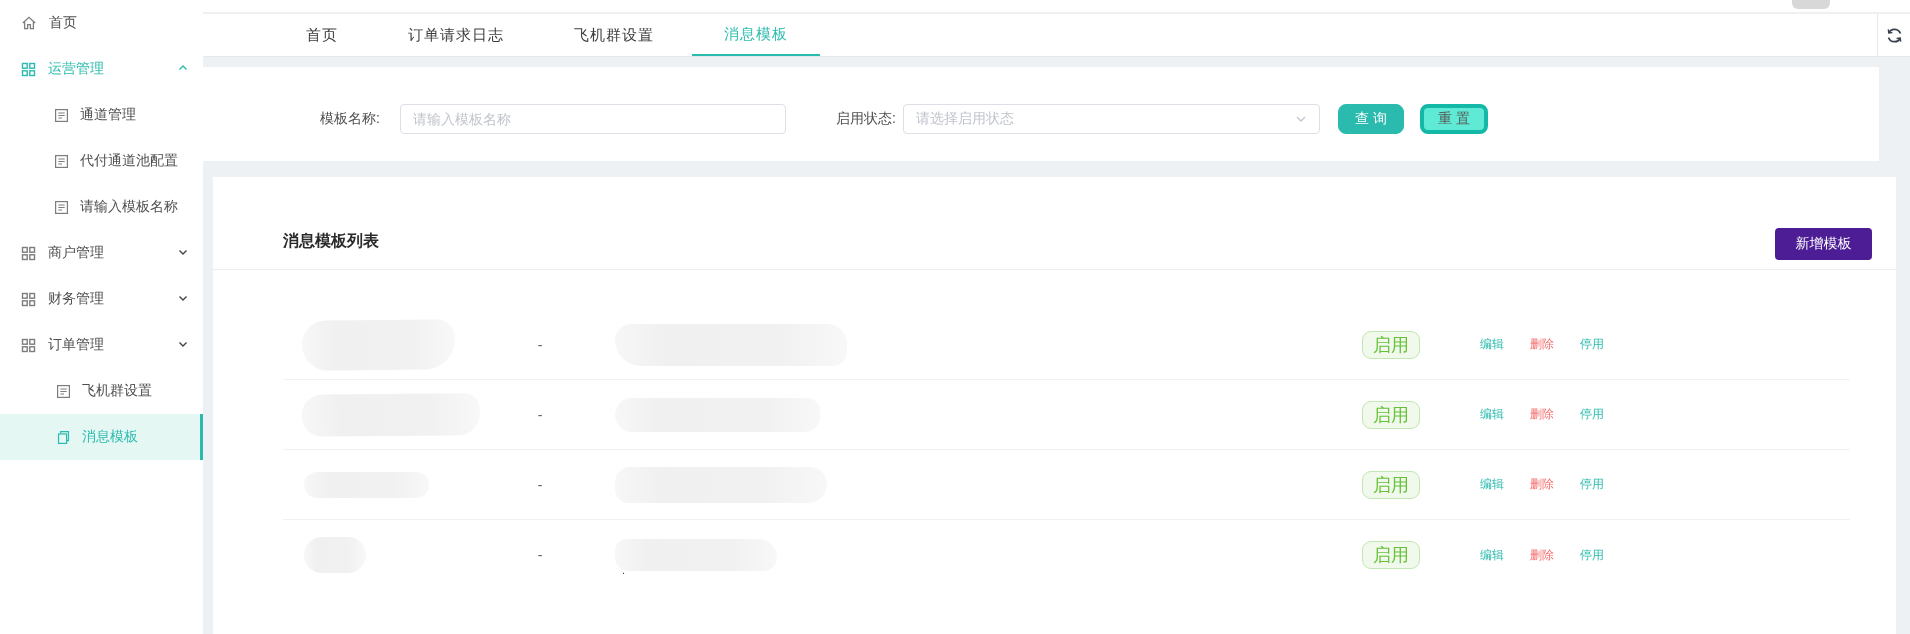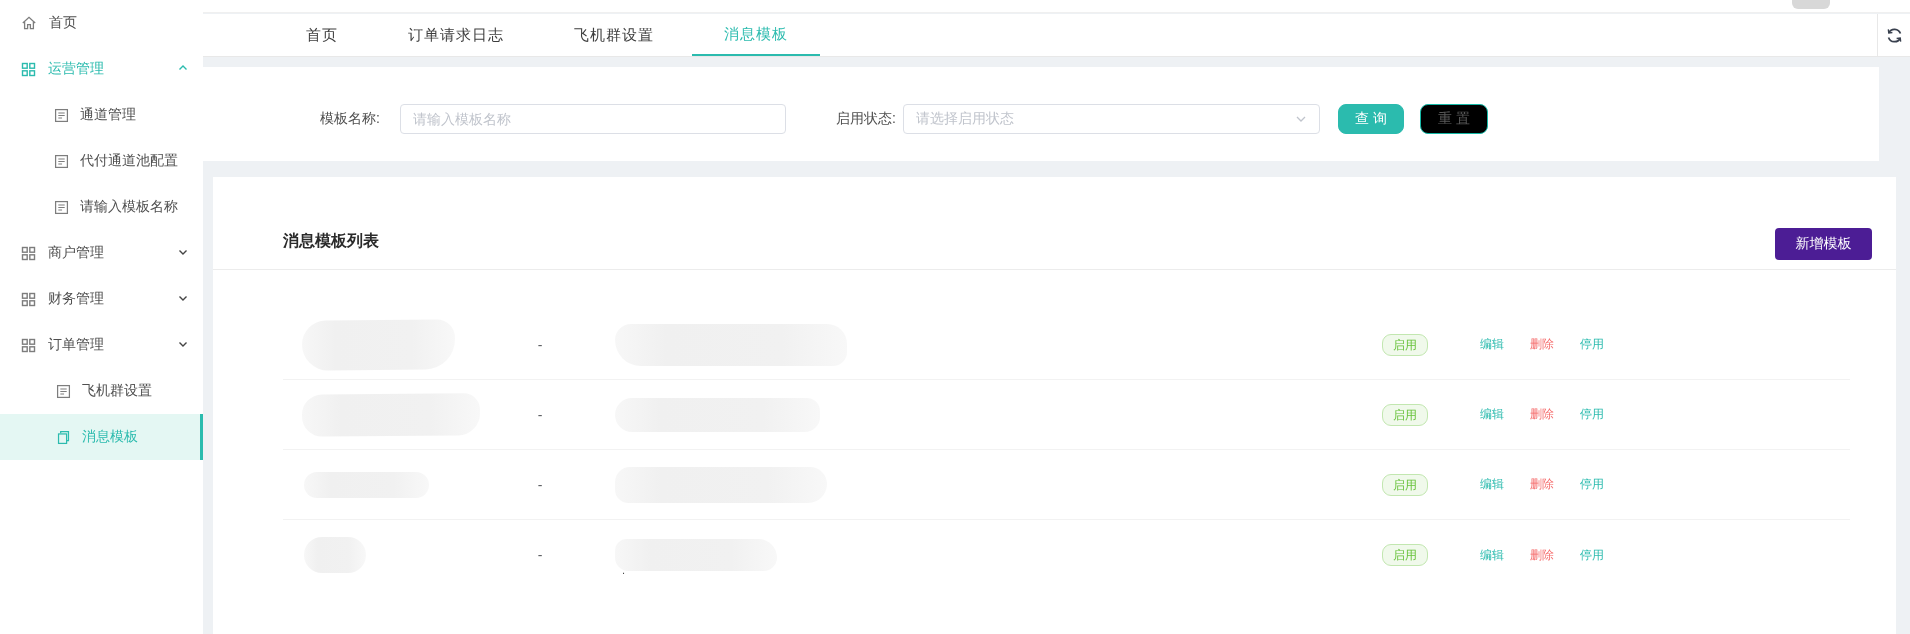--- a/index.html
+++ b/index.html
@@ -38,21 +38,21 @@
   .f-label { position:absolute; top:6px; font-size:14px; color:#4f4f4f; }
   .lbl-name  { left:124px; }
   .lbl-state { left:640px; }
   .inp { position:absolute; top:0; height:30px; border:1px solid #dcdfe6; border-radius:4px; background:#fff; font-size:14px; padding:0 12px; color:#333; }
   .inp::placeholder { color:#c0c4cc; }
   .inp-name  { left:204px; width:386px; }
   .sel-state { left:707px; width:417px; display:flex; align-items:center; color:#c0c4cc; cursor:pointer; }
   .sel-chev  { position:absolute; right:12px; top:8px; color:#c0c4cc; }
   .btn { position:absolute; top:0; height:30px; border-radius:8px; font-size:14px; display:flex; align-items:center; justify-content:center; cursor:pointer; }
   .btn-query { left:1142px; width:66px; background:#2bbbae; color:#fff; border:1px solid #2bbbae; }
-  .btn-reset { left:1224px; width:68px; background:#000000; color:#5a5a5a; border:1px solid #14b8a6; }
+  .btn-reset { left:1224px; width:68px; background:#5eead4; color:#5a5a5a; border:4px solid #14b8a6; }
 
   
   .list-head { position:relative; height:93px; border-bottom:1px solid #ececec; }
   .list-title { position:absolute; left:70px; top:54px; font-size:16px; font-weight:bold; color:#2b2b2b; }
   .btn-add { position:absolute; right:24px; top:51px; width:97px; height:32px; background:#4c1d95; color:#fff; border:none; border-radius:4px; font-size:14px; display:flex; align-items:center; justify-content:center; cursor:pointer; }
 
   
   .tbl { position:absolute; left:70px; top:133px; width:1567px; }
   .trow { display:flex; width:100%; }
   .thead { height:44px; border-top:1px solid #f4f4f4; border-bottom:1px solid #ebeef5; align-items:center; }
@@ -72,21 +72,21 @@
   .tr:nth-child(1) .content-blob{ width:232px; height:42px; border-radius:16px 20px 14px 26px; }
   .tr:nth-child(2) .name-blob   { width:187px; height:42px; margin-left:4px; border-radius:20px 16px 22px 20px; transform:rotate(-.5deg); }
   .tr:nth-child(2) .content-blob{ width:205px; height:34px; border-radius:18px 14px 16px 18px; }
   .tr:nth-child(3) .name-blob   { width:125px; height:26px; margin-left:6px; border-radius:13px; }
   .tr:nth-child(3) .content-blob{ width:212px; height:36px; border-radius:16px 18px 20px 14px; }
   .tr:nth-child(4) .name-blob   { width:62px;  height:36px; margin-left:6px; border-radius:18px; }
   .tr:nth-child(4) .content-blob{ width:162px; height:32px; border-radius:14px 22px 16px 16px; }
   .content-note { position:absolute; left:22px; top:44px; font-size:11px; color:#4a4a4a; }
 
   
-  .tag-success { display:inline-block; padding:4px 10px; font-size:12px; line-height:1; color:#67c23a; background:#f0f9eb; border:1px solid #c2e7b0; border-radius:9px;margin-left:20px; }
+  .tag-success { display:inline-block; padding:4px 10px; font-size:18px; line-height:1; color:#67c23a; background:#f0f9eb; border:1px solid #c2e7b0; border-radius:9px; }
   .lnk { font-size:12px; margin-right:26px; cursor:pointer; text-decoration:none; }
   .lnk.teal { color:#2bbbae; } .lnk.red { color:#f56c6c; }
 
   svg { display:block; }
 </style>
 </head>
 <body>
 
 <nav class="sidebar" id="sidebar">
     <div class="side-item lv1">

